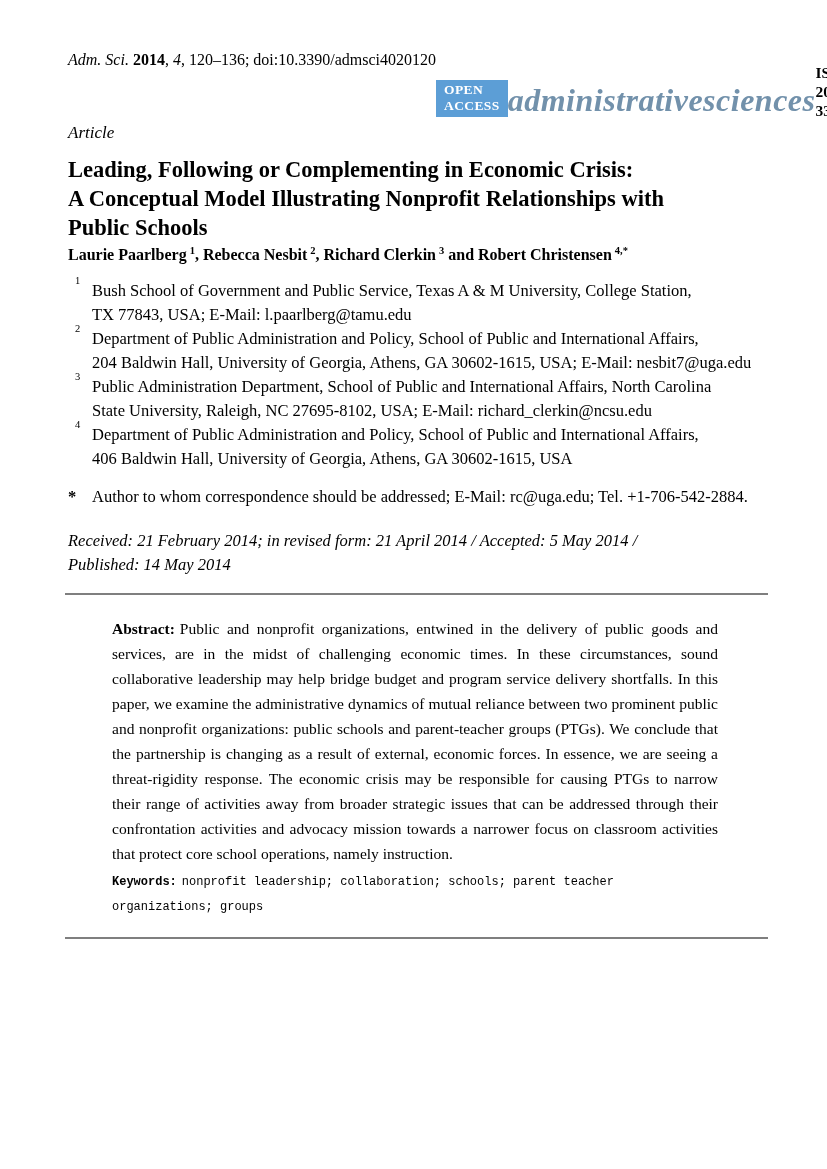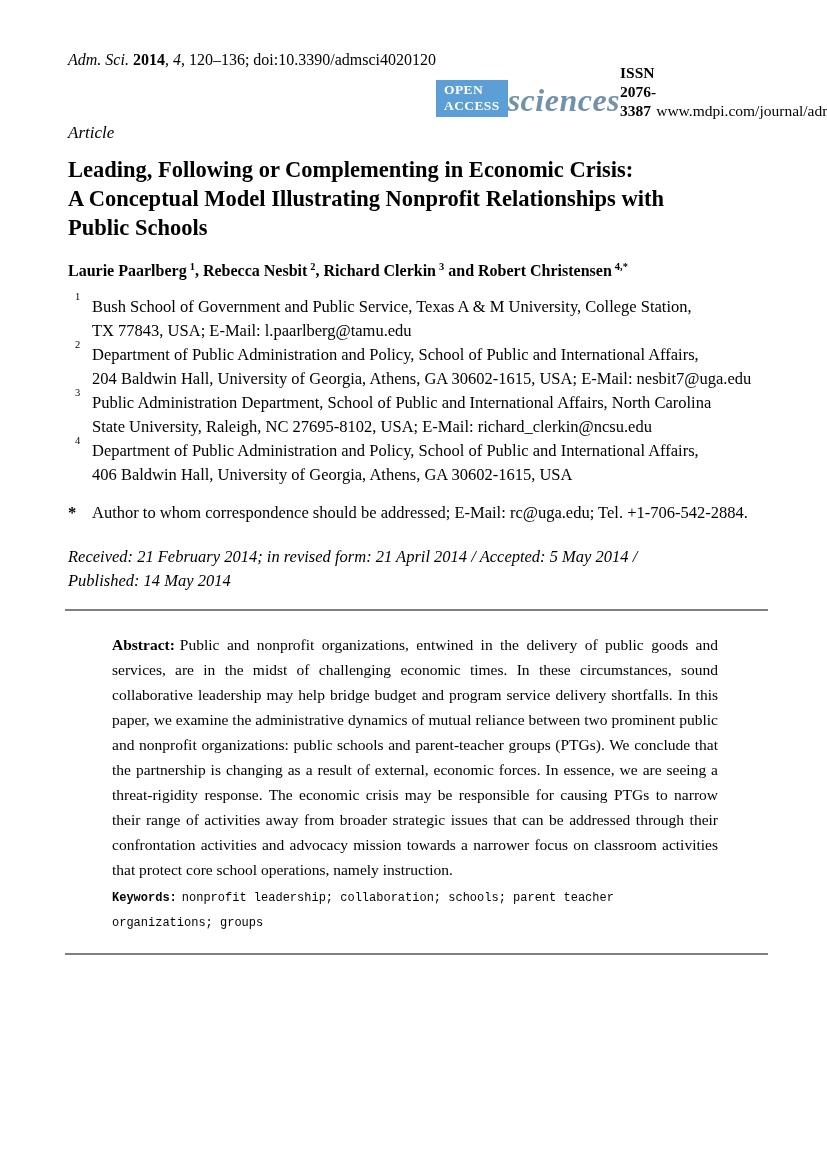--- a/index.html
+++ b/index.html
@@ -39,21 +39,21 @@
     color: #7291ab;
     text-align: right;
     letter-spacing: 0.5px;
   }
   .issn { font-size: 15.5px; font-weight: bold; margin-top: 2px; line-height: 19px; }
   .journal-url { font-size: 15.5px; line-height: 19px; }
   
   .article-type { font-style: italic; font-size: 17px; margin-top: 2px; line-height: 21px; }
   .paper-title { font-size: 22.5px; font-weight: bold; line-height: 29px; margin-top: 12px; }
   .paper-title div { display: block; }
-  .authors { font-size: 16px; font-weight: bold; margin-top: 18px; line-height: 21px; }
+  .authors { font-size: 16px; font-weight: bold; margin-top: 2px; line-height: 21px; }
   sup.auth-sup, .aff-marker, .corr-marker-sup {
     font-size: 10.5px;
     line-height: 0;
   }
   sup.auth-sup { margin-left: 3px; vertical-align: 6px; }
   
   .affiliations { margin-top: 14px; font-size: 16.5px; line-height: 24px; }
   .aff { position: relative; padding-left: 24px; }
   .aff .aff-marker { position: absolute; left: 7px; top: 2px; }
   .correspondence { position: relative; padding-left: 24px; margin-top: 14px; font-size: 16.5px; line-height: 24px; }
@@ -85,20 +85,21 @@
 <body>
 
 <div class="page">
 
   <div class="header">
     <div class="citation">
       <span class="it">Adm. Sci.</span><span class="bd"> 2014</span><span>, </span><span class="it">4</span><span>, 120–136; doi:10.3390/admsci4020120</span>
     </div>
     <div class="journal-block">
       <span class="oa-badge">OPEN ACCESS</span>
+      <div class="journal-name">administrative</div>
       <div class="journal-name">sciences</div>
       <div class="issn">ISSN 2076-3387</div>
       <div class="journal-url">www.mdpi.com/journal/admsci</div>
     </div>
   </div>
 
   <div class="article-type">Article</div>
 
   <h1 class="paper-title" style="margin:12px 0 0 0;">
     <div>Leading, Following or Complementing in Economic Crisis:</div>

